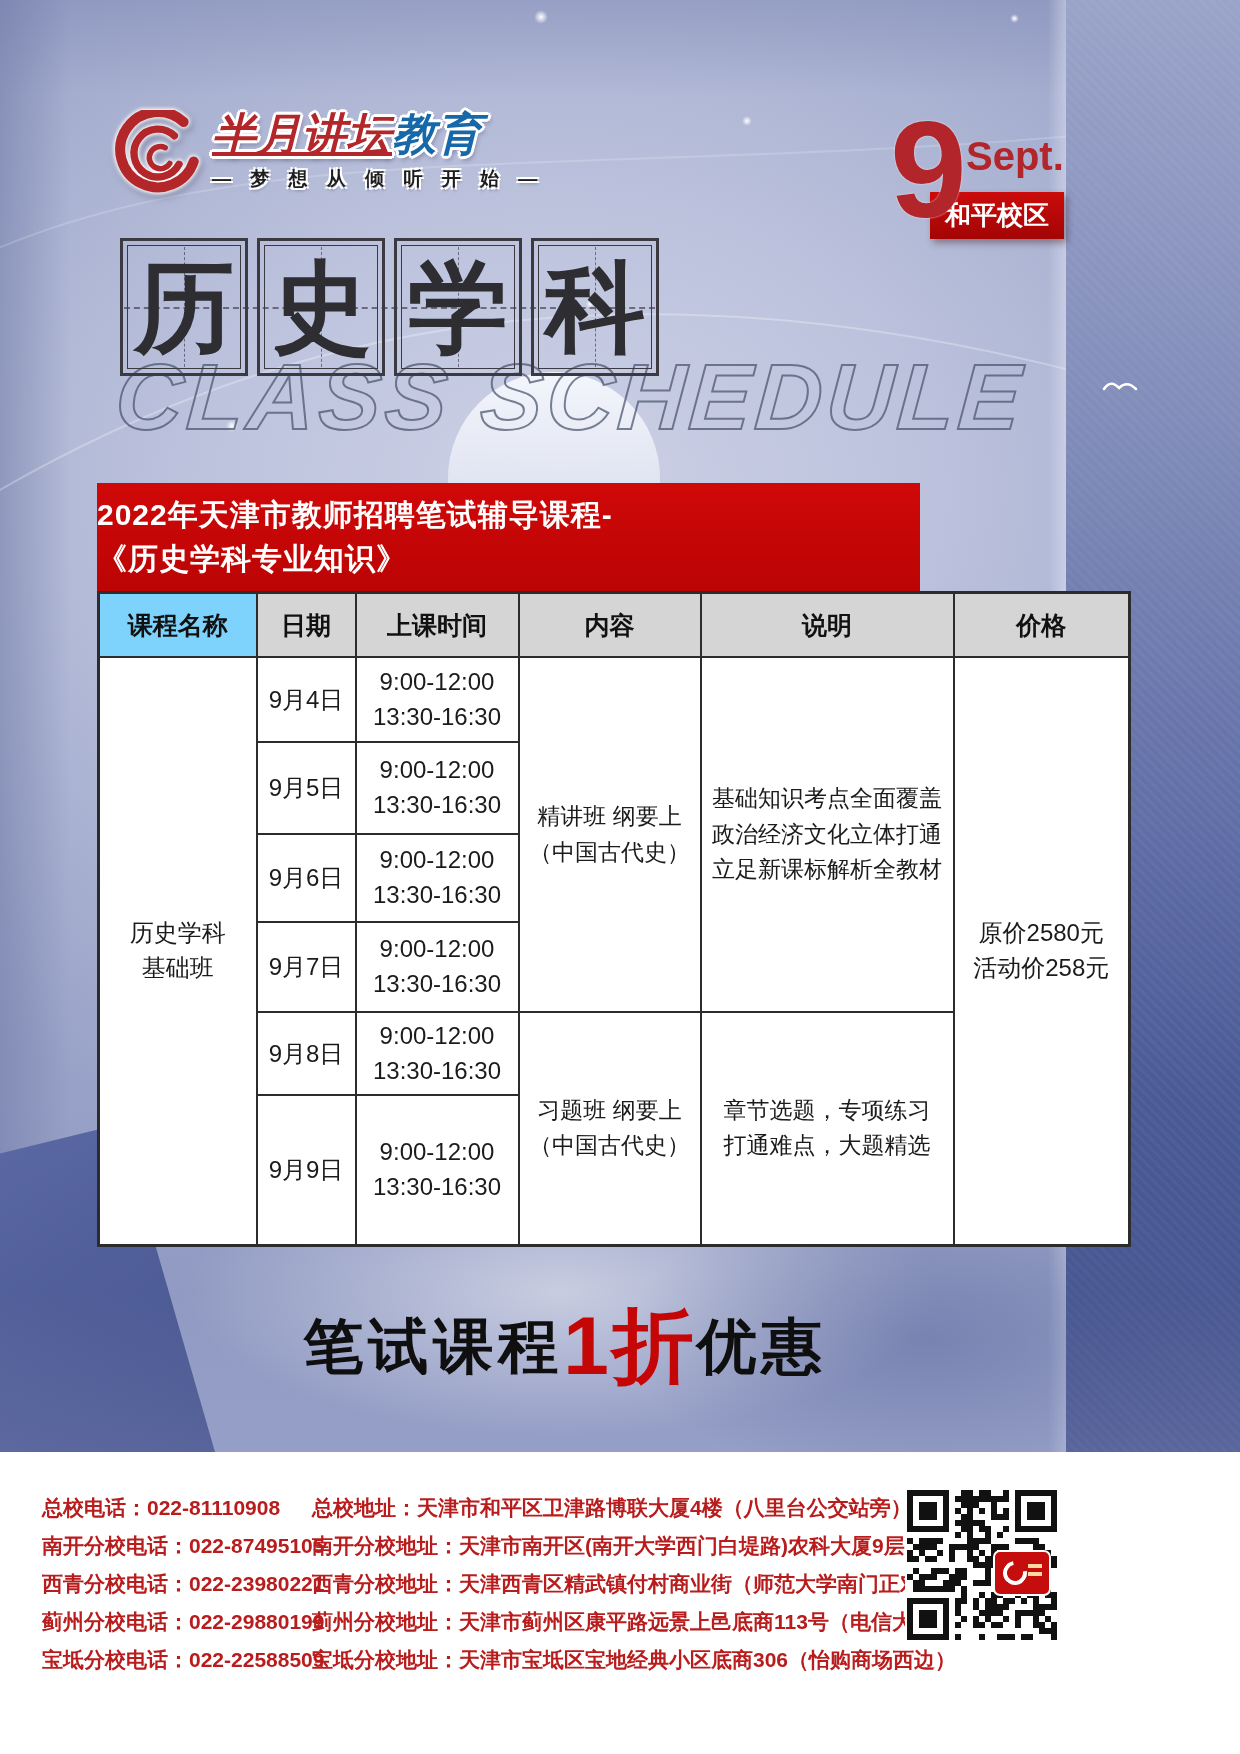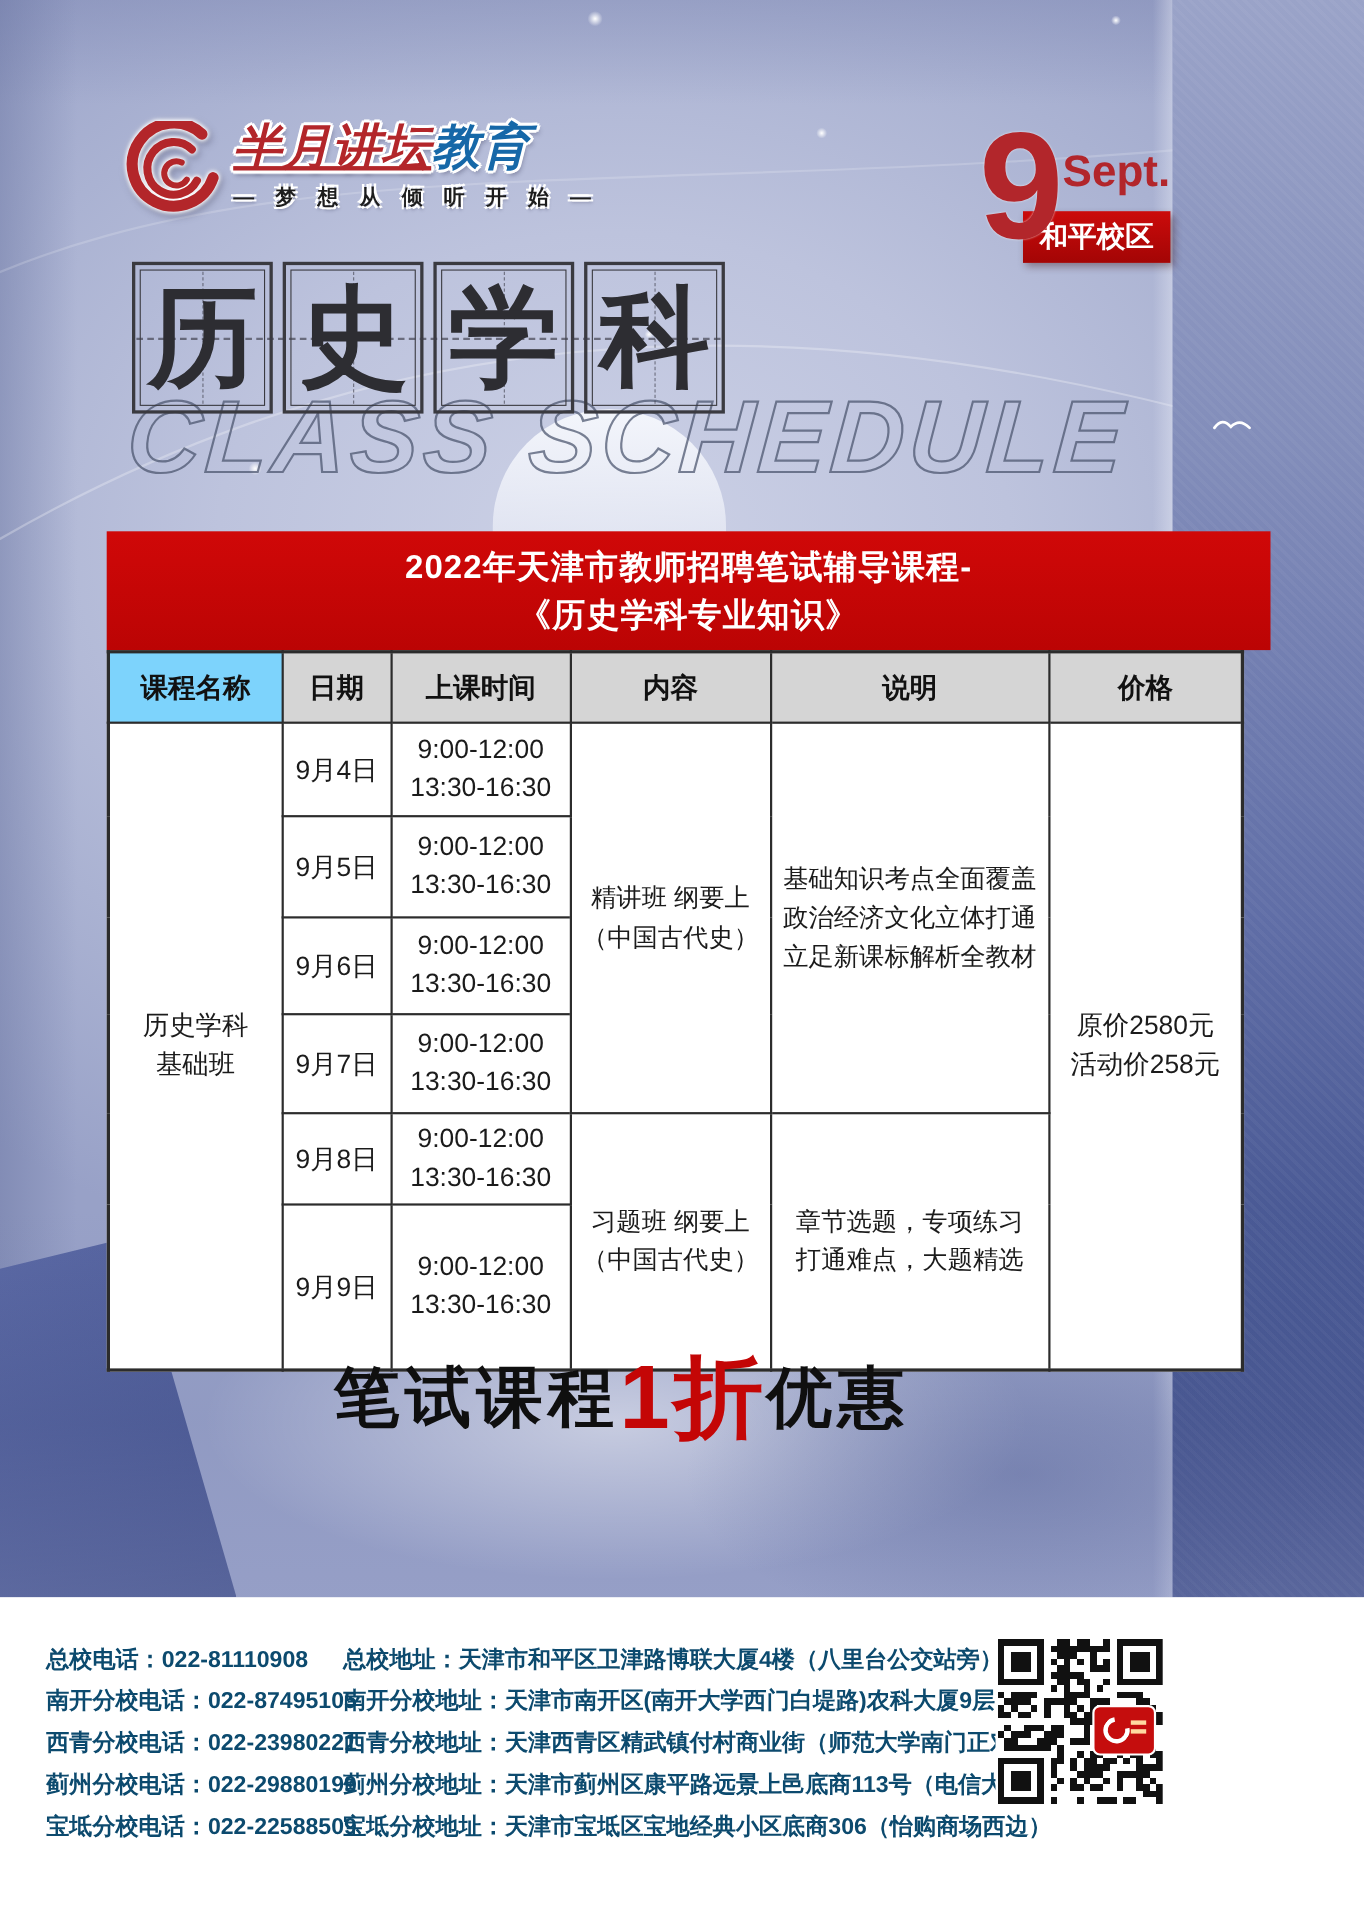--- a/index.html
+++ b/index.html
@@ -58,40 +58,40 @@
   .title-row::after{content:"";position:absolute;left:4px;right:4px;top:50%;border-top:2px dashed rgba(60,60,72,.65);z-index:0;}
   .tbox{position:relative;width:128px;height:138px;border:3px solid #3a3a40;box-sizing:border-box;}
   .tbox::before{content:"";position:absolute;inset:4px;border:1px solid #3a3a40;}
   .tbox::after{content:"";position:absolute;left:50%;top:6px;bottom:6px;border-left:1px dashed rgba(60,60,72,.65);}
   .tchar{position:relative;z-index:1;display:block;width:100%;height:100%;line-height:132px;text-align:center;
     font-size:100px;font-weight:900;color:#2d2d32;}
   .watermark{position:absolute;left:116px;top:344px;z-index:2;white-space:nowrap;
     font-size:93px;font-weight:700;font-style:italic;letter-spacing:4px;transform:skewX(-4deg);
     color:transparent;-webkit-text-stroke:2px rgba(72,82,108,.8);opacity:.9;}
   
-  .table-banner{position:absolute;left:97px;top:483px;width:1058px;height:108px;z-index:3;
-    background:linear-gradient(180deg,#d00808,#bb0404);display:flex;flex-direction:column;justify-content:center;align-items:center;gap:3px;}
+  .table-banner{position:absolute;left:97px;top:483px;width:823px;height:108px;z-index:3;
+    background:linear-gradient(180deg,#d00808,#bb0404);display:flex;flex-direction:column;justify-content:center;align-items:flex-start;gap:3px;}
   .table-banner div{color:#fff;font-size:30px;font-weight:800;letter-spacing:1px;}
   table.sched{position:absolute;left:97px;top:591px;width:1031px;z-index:3;border-collapse:collapse;table-layout:fixed;
     background:#fff;border:3px solid #2c2c2c;}
   table.sched th,table.sched td{border:2px solid #2c2c2c;text-align:center;vertical-align:middle;padding:2px;}
   table.sched th{height:58px;background:#d5d5d5;font-size:25px;font-weight:800;color:#111;}
   table.sched th.first{background:#7dd3fc;}
   td{font-size:24px;color:#1b1b1b;font-weight:500;}
   .cell-line{line-height:1.45;}
   .notes .cell-line, .content .cell-line{font-size:23px;line-height:1.55;}
   tr.r1{height:85px;} tr.r2{height:92px;} tr.r3{height:88px;} tr.r4{height:90px;} tr.r5{height:83px;margin-top:12px;} tr.r6{height:150px;}
   
-  .promo{position:absolute;left:0;top:1216px;width:1130px;z-index:3;text-align:center;white-space:nowrap;}
+  .promo{position:absolute;left:0;top:1292px;width:1130px;z-index:3;text-align:center;white-space:nowrap;}
   .promo-black{font-size:60px;font-weight:900;color:#0f0f0f;letter-spacing:5px;}
   .promo-red{font-size:82px;font-weight:900;color:#c40606;letter-spacing:3px;vertical-align:-7px;}
   
   .footer{position:absolute;left:0;top:1452px;width:1240px;height:302px;background:#ffffff;z-index:6;}
   .flist{list-style:none;margin:0;padding:0;position:absolute;top:0;}
-  .flist li{position:absolute;white-space:nowrap;font-size:21px;font-weight:700;color:#0c4a6e;}
+  .flist li{position:absolute;white-space:nowrap;font-size:21px;font-weight:700;color:#b91c1c;}
   .phones{left:42px;}
   .addresses{left:312px;}
   .flist li:nth-child(1){top:42px;} .flist li:nth-child(2){top:80px;} .flist li:nth-child(3){top:118px;}
   .flist li:nth-child(4){top:156px;} .flist li:nth-child(5){top:194px;}
   .qr{position:absolute;left:905px;top:36px;width:154px;height:154px;background:#fff;padding:0;}
   .qr svg{display:block;margin:2px;}
   .qr-logo{position:absolute;left:88px;top:62px;width:54px;height:42px;background:#c50d0d;border:2px solid #fff;border-radius:7px;}
   .qr-logo::before{content:"";position:absolute;left:8px;top:9px;width:16px;height:16px;border:4px solid #fff;
     border-top-color:transparent;border-radius:50%;transform:rotate(35deg);}
   .qr-logo::after{content:"";position:absolute;right:7px;top:12px;width:14px;height:4px;background:#ffd9a0;box-shadow:0 8px 0 #ffd9a0;}

